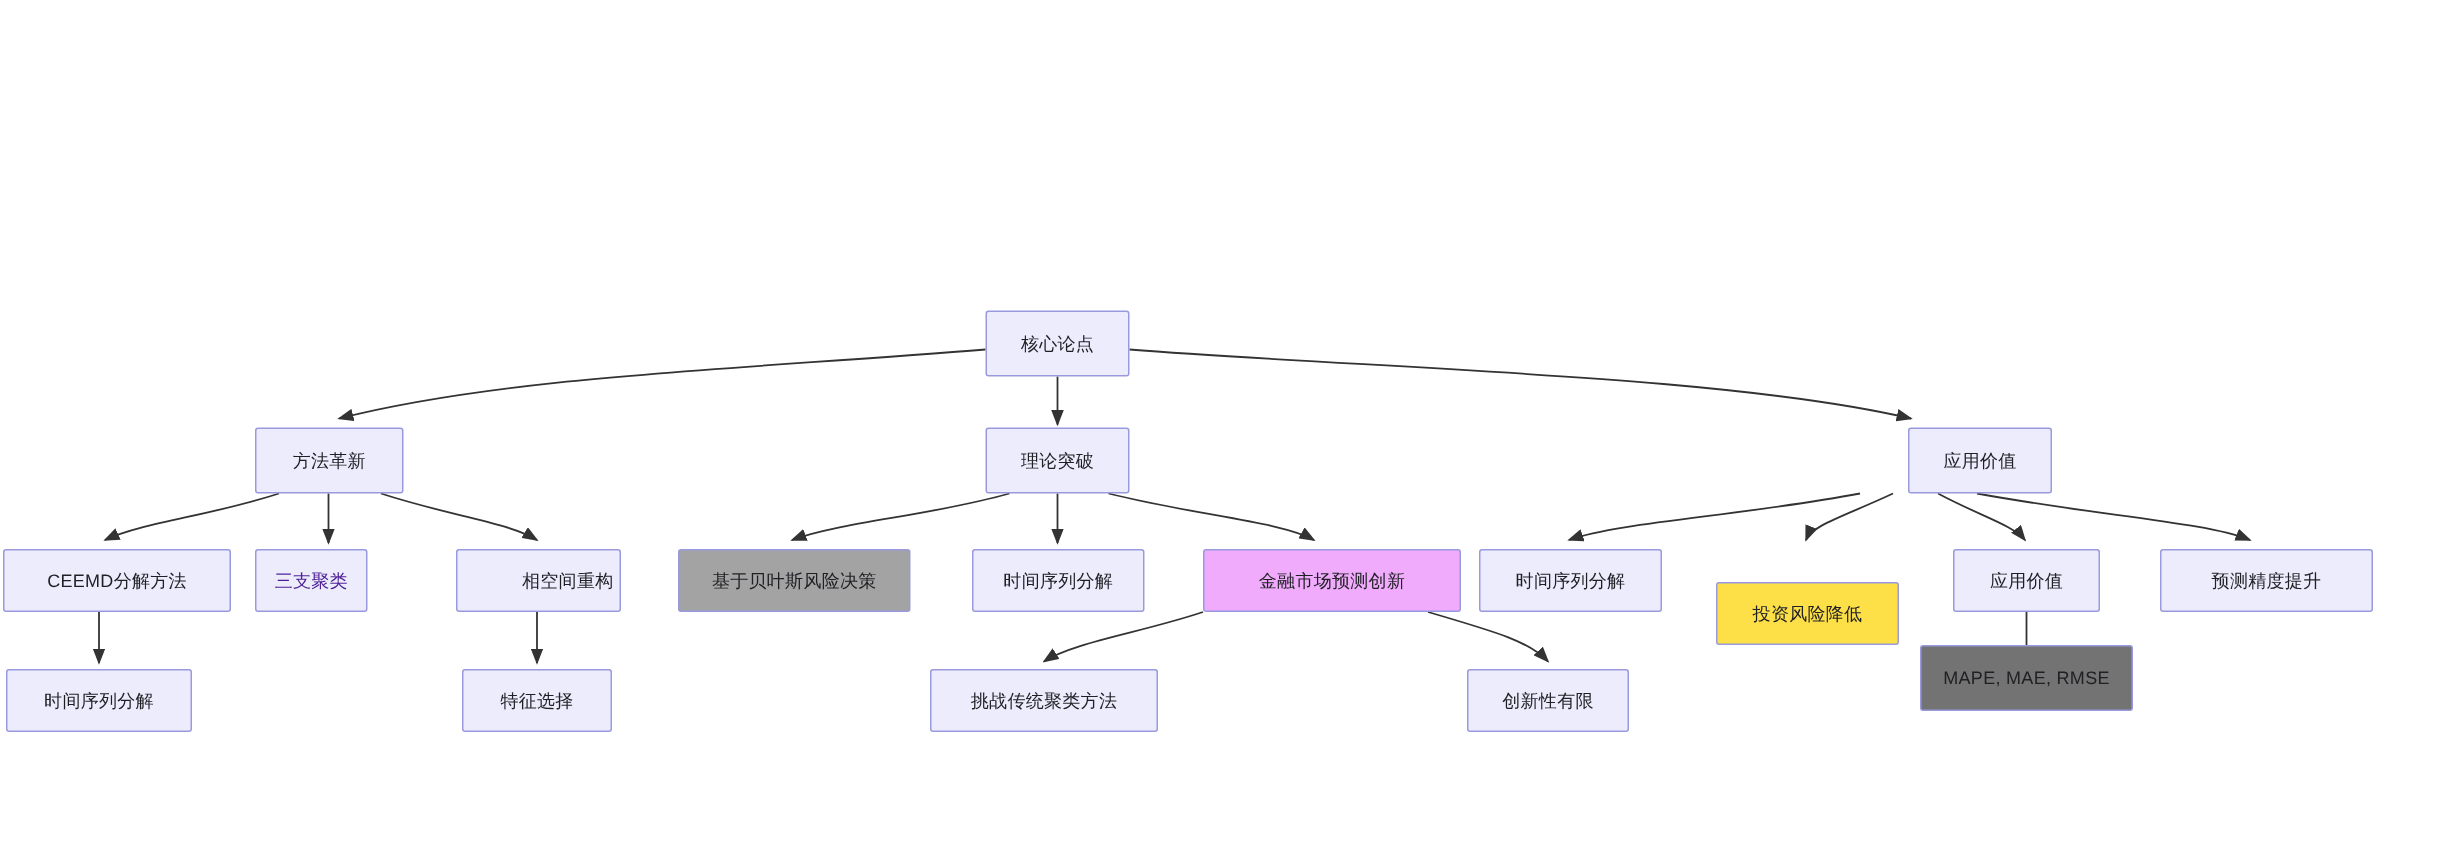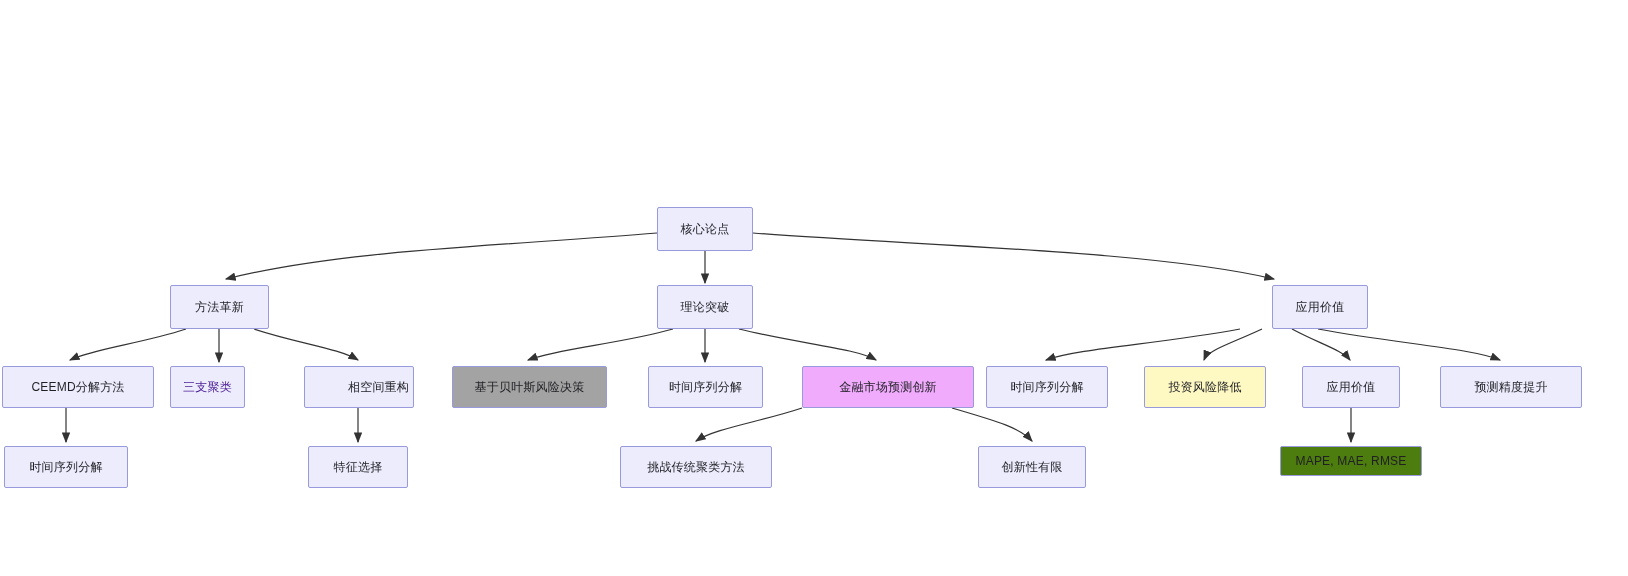--- a/index.html
+++ b/index.html
@@ -103,39 +103,39 @@
       </div>
       <div class="flow-node" style="left: 648px; top: 366px; width: 115px; height: 42px; background: rgb(236, 236, 253); border-color: rgb(153, 153, 221); color: rgb(31, 31, 36);">
         <span class="node-label">时间序列分解</span>
       </div>
       <div class="flow-node" style="left: 802px; top: 366px; width: 172px; height: 42px; background: #f0abfc; border-color: rgb(153, 153, 221); color: rgb(31, 31, 36);">
         <span class="node-label">金融市场预测创新</span>
       </div>
       <div class="flow-node" style="left: 986px; top: 366px; width: 122px; height: 42px; background: rgb(236, 236, 253); border-color: rgb(153, 153, 221); color: rgb(31, 31, 36);">
         <span class="node-label">时间序列分解</span>
       </div>
-      <div class="flow-node" style="left: 1144px; top: 366px; width: 122px; height: 42px; background: #fef9c3; border-color: rgb(153, 153, 221); color: rgb(31, 31, 36);">
+      <div class="flow-node" style="left: 1144px; top: 388px; width: 122px; height: 42px; background: #fde047; border-color: rgb(153, 153, 221); color: rgb(31, 31, 36);">
         <span class="node-label">投资风险降低</span>
       </div>
       <div class="flow-node" style="left: 1302px; top: 366px; width: 98px; height: 42px; background: rgb(236, 236, 253); border-color: rgb(153, 153, 221); color: rgb(31, 31, 36);">
         <span class="node-label">应用价值</span>
       </div>
       <div class="flow-node" style="left: 1440px; top: 366px; width: 142px; height: 42px; background: rgb(236, 236, 253); border-color: rgb(153, 153, 221); color: rgb(31, 31, 36);">
         <span class="node-label">预测精度提升</span>
       </div>
       <div class="flow-node" style="left: 4px; top: 446px; width: 124px; height: 42px; background: rgb(236, 236, 253); border-color: rgb(153, 153, 221); color: rgb(31, 31, 36);">
         <span class="node-label">时间序列分解</span>
       </div>
       <div class="flow-node" style="left: 308px; top: 446px; width: 100px; height: 42px; background: rgb(236, 236, 253); border-color: rgb(153, 153, 221); color: rgb(31, 31, 36);">
         <span class="node-label">特征选择</span>
       </div>
       <div class="flow-node" style="left: 620px; top: 446px; width: 152px; height: 42px; background: rgb(236, 236, 253); border-color: rgb(153, 153, 221); color: rgb(31, 31, 36);">
         <span class="node-label">挑战传统聚类方法</span>
       </div>
       <div class="flow-node" style="left: 978px; top: 446px; width: 108px; height: 42px; background: rgb(236, 236, 253); border-color: rgb(153, 153, 221); color: rgb(31, 31, 36);">
         <span class="node-label">创新性有限</span>
       </div>
-      <div class="flow-node" style="left: 1280px; top: 446px; width: 142px; height: 30px; background: #4d7c0f; border-color: rgb(153, 153, 221); color: rgb(31, 31, 36);">
+      <div class="flow-node" style="left: 1280px; top: 430px; width: 142px; height: 44px; background: #737373; border-color: rgb(153, 153, 221); color: rgb(31, 31, 36);">
         <span class="node-label">MAPE, MAE, RMSE</span>
       </div>
     </div>
 
 </div>
 
 </body></html>

